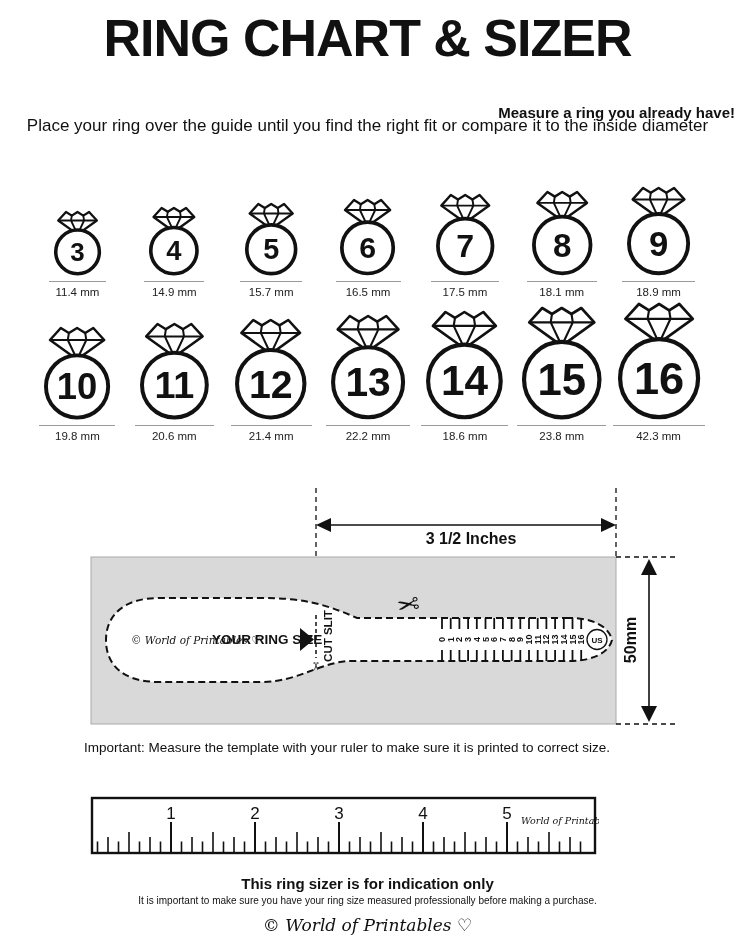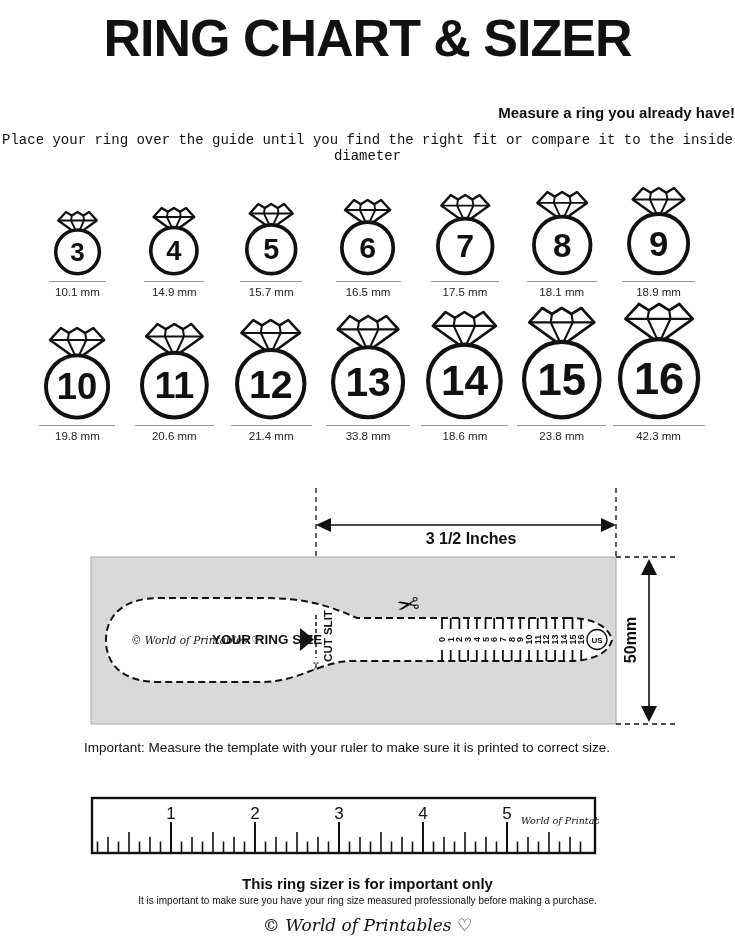--- a/index.html
+++ b/index.html
@@ -4,21 +4,21 @@
 <style>
   html,body{margin:0;padding:0;}
   body{
     width:735px;height:951px;background:#ffffff;position:relative;overflow:hidden;
     font-family:"Liberation Sans",sans-serif;color:var(--ink,#111);
   }
   .abs{position:absolute;}
   .center{left:0;width:735px;text-align:center;}
   .page-title{top:8px;font-size:52px;font-weight:bold;letter-spacing:-1px;}
   .sub-bold{top:104px;font-size:15px;font-weight:bold;text-align:right;}
-  .sub-reg{top:132px;font-size:14px;font-family:Liberation Mono, monospace;}
+  .sub-reg{top:116px;font-size:17px;}
   
   .ring-row{position:absolute;left:29px;width:678px;display:flex;}
   .ring-row.r1{top:176px;}
   .ring-row.r2{top:299px;}
   .ring-cell{flex:1 1 0;display:flex;flex-direction:column;align-items:center;}
   .icon-box{display:flex;align-items:flex-end;justify-content:center;}
   .r1 .icon-box{height:102px;}
   .r2 .icon-box{height:123px;}
   .ring-line{height:1px;background:#9a9a9a;margin-top:3px;}
   .ring-mm{margin-top:4px;font-size:11.5px;color:#222;}
@@ -46,21 +46,21 @@
     <div class="ring-cell">
       <div class="icon-box">
         <svg width="57.093999999999994" height="68">
     <path d="M 9.2,10.5 L 17.0,2 L 22.8,5.6 L 28.5,2 L 34.3,5.6 L 40.1,2 L 47.9,10.5 L 28.546999999999997,24.4 Z" fill="none" stroke="#111111" stroke-width="2.265128" stroke-linejoin="round"></path>
     <path d="M 9.2,10.5 L 47.9,10.5 M 22.8,5.6 L 22.0,10.5 L 28.546999999999997,24.4 M 34.3,5.6 L 35.1,10.5 L 28.546999999999997,24.4" fill="none" stroke="#111111" stroke-width="1.81" stroke-linejoin="round"></path>
     <circle cx="28.546999999999997" cy="41.9" r="21.8" fill="#fff" stroke="#111111" stroke-width="3.54"></circle>
     <text x="28.546999999999997" y="41.9" text-anchor="middle" dominant-baseline="central" font-size="25.9" font-weight="bold" fill="#111111">3</text>
   </svg>
       </div>
       <div class="ring-line" style="width:57px"></div>
-      <div class="ring-mm">10.1 mm</div>
+      <div class="ring-mm">11.4 mm</div>
     </div>
     <div class="ring-cell">
       <div class="icon-box">
         <svg width="59.766" height="72">
     <path d="M 9.5,11.0 L 17.6,2 L 23.8,5.8 L 29.9,2 L 36.0,5.8 L 42.1,2 L 50.3,11.0 L 29.883,25.7 Z" fill="none" stroke="#111111" stroke-width="2.297192" stroke-linejoin="round"></path>
     <path d="M 9.5,11.0 L 50.3,11.0 M 23.8,5.8 L 22.9,11.0 L 29.883,25.7 M 36.0,5.8 L 36.8,11.0 L 29.883,25.7" fill="none" stroke="#111111" stroke-width="1.84" stroke-linejoin="round"></path>
     <circle cx="29.883" cy="44.6" r="23.1" fill="#fff" stroke="#111111" stroke-width="3.60"></circle>
     <text x="29.883" y="44.6" text-anchor="middle" dominant-baseline="central" font-size="27.4" font-weight="bold" fill="#111111">4</text>
   </svg>
       </div>
@@ -168,21 +168,21 @@
     <div class="ring-cell">
       <div class="icon-box">
         <svg width="84.148" height="108">
     <path d="M 11.7,15.4 L 23.8,2 L 33.0,7.6 L 42.1,2 L 51.2,7.6 L 60.3,2 L 72.5,15.4 L 42.074,37.3 Z" fill="none" stroke="#111111" stroke-width="2.589776" stroke-linejoin="round"></path>
     <path d="M 11.7,15.4 L 72.5,15.4 M 33.0,7.6 L 31.7,15.4 L 42.074,37.3 M 51.2,7.6 L 52.4,15.4 L 42.074,37.3" fill="none" stroke="#111111" stroke-width="2.07" stroke-linejoin="round"></path>
     <circle cx="42.074" cy="68.3" r="35.0" fill="#fff" stroke="#111111" stroke-width="4.08"></circle>
     <text x="42.074" y="68.3" text-anchor="middle" dominant-baseline="central" font-size="40.8" font-weight="bold" fill="#111111">13</text>
   </svg>
       </div>
       <div class="ring-line" style="width:84px"></div>
-      <div class="ring-mm">33.8 mm</div>
+      <div class="ring-mm">22.2 mm</div>
     </div>
     <div class="ring-cell">
       <div class="icon-box">
         <svg width="86.82" height="112">
     <path d="M 11.9,15.9 L 24.5,2 L 34.0,7.8 L 43.4,2 L 52.9,7.8 L 62.3,2 L 74.9,15.9 L 43.41,38.5 Z" fill="none" stroke="#111111" stroke-width="2.6218399999999997" stroke-linejoin="round"></path>
     <path d="M 11.9,15.9 L 74.9,15.9 M 34.0,7.8 L 32.7,15.9 L 43.41,38.5 M 52.9,7.8 L 54.1,15.9 L 43.41,38.5" fill="none" stroke="#111111" stroke-width="2.10" stroke-linejoin="round"></path>
     <circle cx="43.41" cy="70.9" r="36.3" fill="#fff" stroke="#111111" stroke-width="4.14"></circle>
     <text x="43.41" y="70.9" text-anchor="middle" dominant-baseline="central" font-size="42.3" font-weight="bold" fill="#111111">14</text>
   </svg>
       </div>
@@ -371,15 +371,15 @@
         <text x="81.0" y="23" text-anchor="middle" font-size="17" fill="#111111">1</text>
         <text x="165.0" y="23" text-anchor="middle" font-size="17" fill="#111111">2</text>
         <text x="249.0" y="23" text-anchor="middle" font-size="17" fill="#111111">3</text>
         <text x="333.0" y="23" text-anchor="middle" font-size="17" fill="#111111">4</text>
         <text x="417.0" y="23" text-anchor="middle" font-size="17" fill="#111111">5</text>
       </g>
   <text x="431" y="28" font-size="9.5" fill="#111" class="brand-script" font-family="DejaVu Serif, serif" font-style="italic">World of Printables ♡</text>
 </svg>
 </div>
 
-<div class="abs center foot-bold">This ring sizer is for important only</div>
+<div class="abs center foot-bold">This ring sizer is for indication only</div>
 <div class="abs center foot-reg">It is important to make sure you have your ring size measured professionally before making a purchase.</div>
 <div class="abs center foot-brand brand-script">© World of Printables ♡</div>
 
 </body></html>

